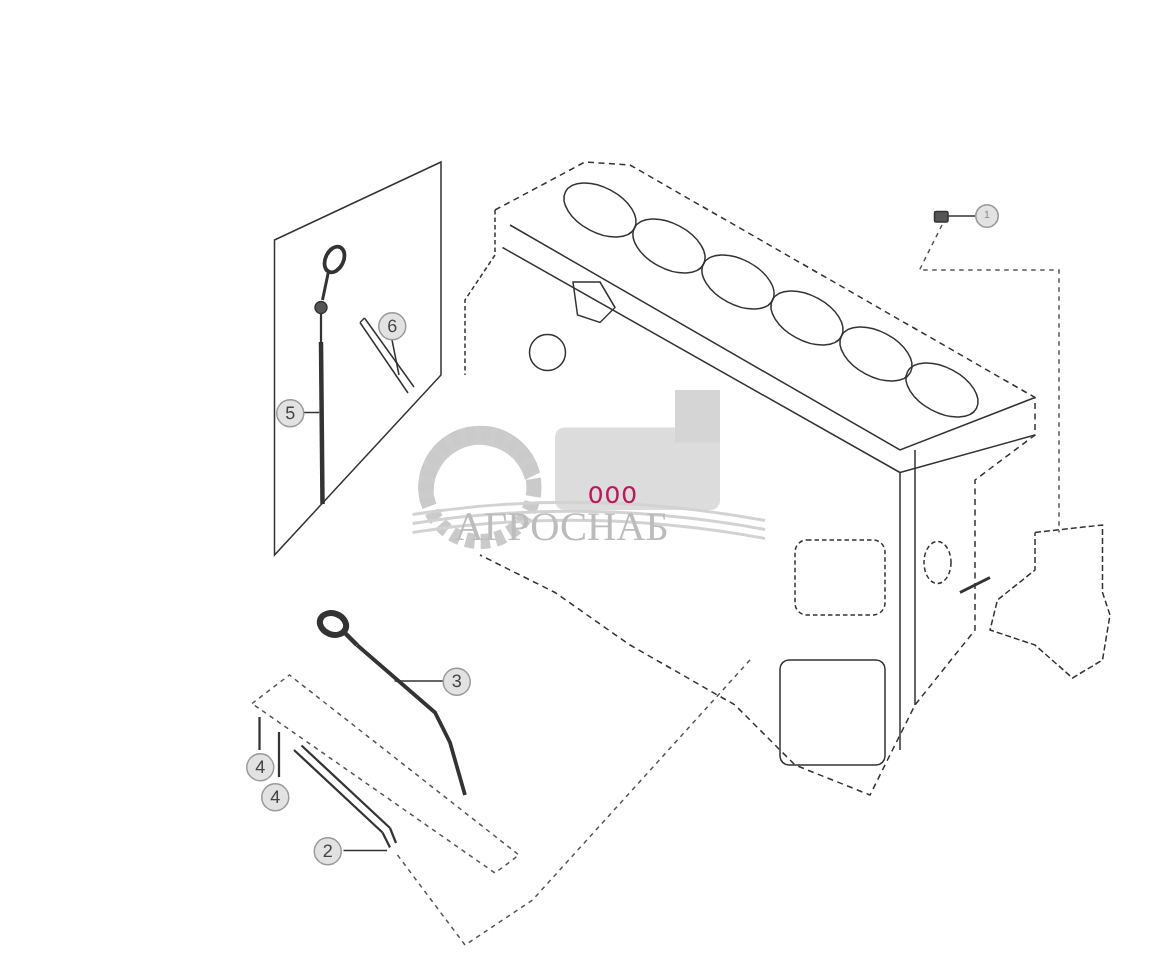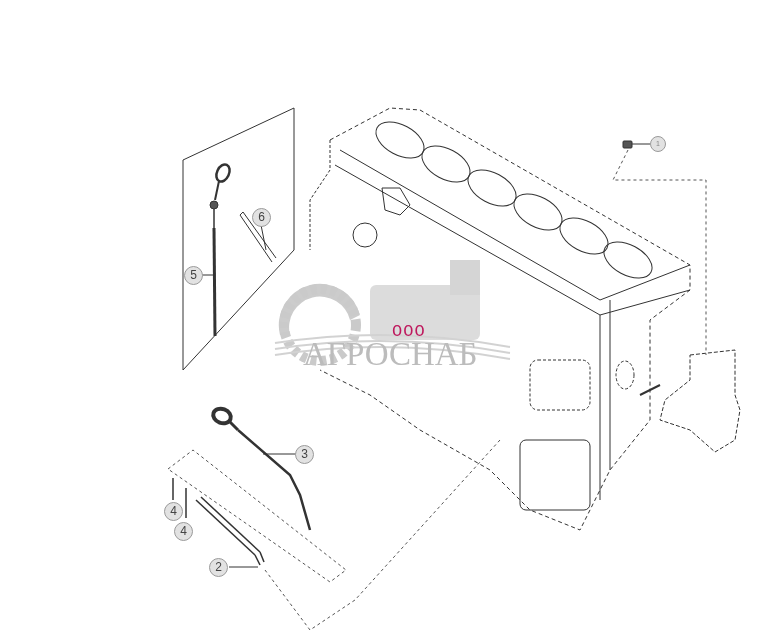--- a/index.html
+++ b/index.html
@@ -2,21 +2,21 @@
 <html><head>
 <meta charset="utf-8">
 <style>
   html,body{margin:0;padding:0;background:#fff;}
   #canvas{position:relative;width:781px;height:641px;overflow:hidden;background:#ffffff;font-family:"Liberation Sans",sans-serif;}
   svg{position:absolute;left:0;top:0;}
   .callout{position:absolute;width:17px;height:17px;border-radius:50%;background:#e2e2e2;border:1px solid #9a9a9a;color:#444;font-size:12px;line-height:17px;text-align:center;font-family:"Liberation Sans",sans-serif;}
   .callout.small{width:14px;height:14px;line-height:14px;font-size:7px;color:#888;}
   .wm{position:absolute;left:270px;top:255px;width:245px;height:125px;opacity:0.92;}
   .wm-ooo{position:absolute;left:392px;top:322px;font-family:Liberation Mono, monospace;font-size:17px;color:#be185d;letter-spacing:1px;}
-  .wm-name{position:absolute;left:303px;top:336px;font-family:"Liberation Serif",serif;font-size:33px;color:#bcbcbc;letter-spacing:0px;}
+  .wm-name{position:absolute;left:303px;top:336px;font-family:"Liberation Serif",serif;font-size:27px;color:#bcbcbc;letter-spacing:0px;}
 </style>
 </head>
 <body>
 
 <div id="canvas">
 
   <svg width="781" height="641" viewBox="0 0 781 641">
 
     <polygon points="183,160 294,108 294,250 183,370" fill="none" stroke="#333" stroke-width="1"></polygon>
 

